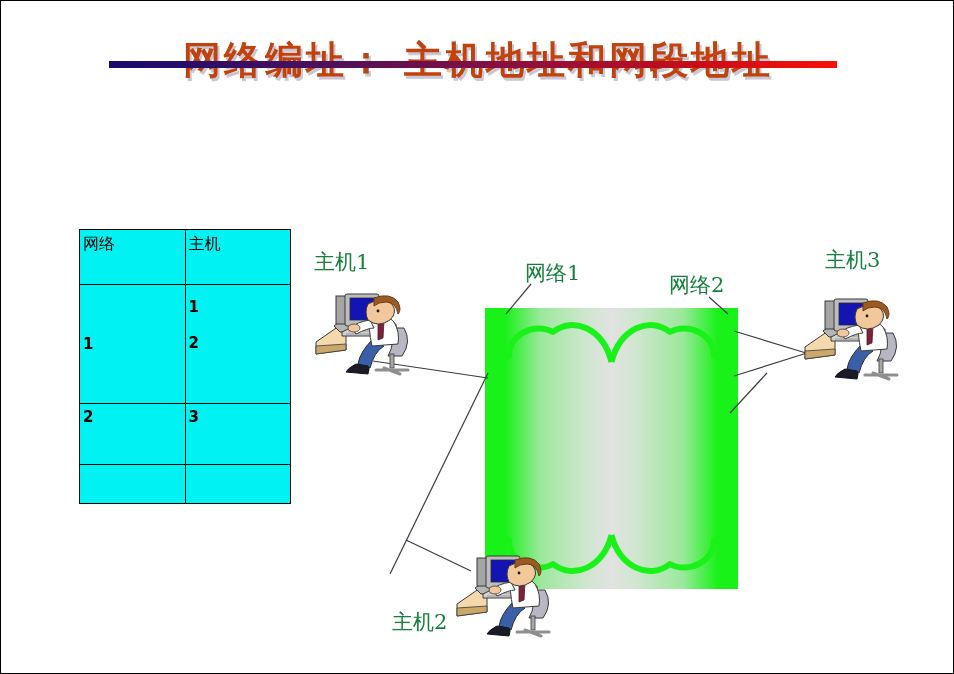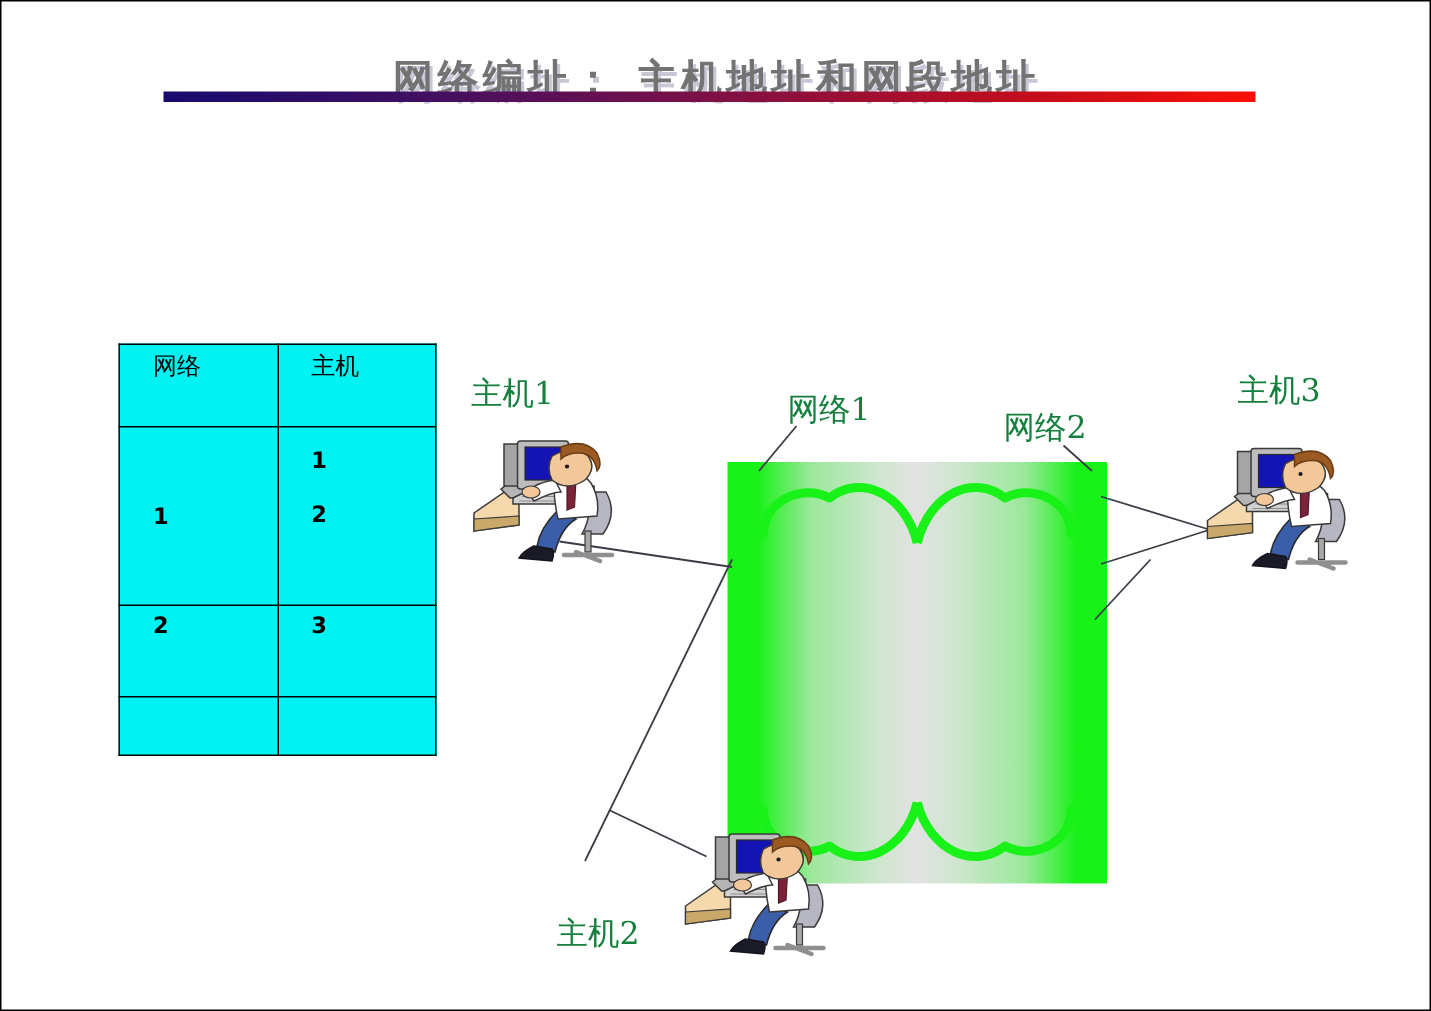--- a/index.html
+++ b/index.html
@@ -28,24 +28,24 @@
   #title-block {
     position: absolute;
     left: 0;
     top: 34px;
     width: 954px;
     text-align: center;
   }
   #slide-title {
     display: inline-block;
     font-family: "DejaVu Serif", "Liberation Serif", serif;
-    font-size: 27px;
+    font-size: 38px;
     font-weight: bold;
     letter-spacing: 3px;
-    color: #737373;
+    color: #c2410c;
     text-shadow: 2px 3px 0 #c7c7d6;
     white-space: nowrap;
   }
   #title-rule {
     position: absolute;
     left: 108px;
     top: 60px;
     width: 728px;
     height: 7px;
     background: linear-gradient(to right, #160b6e 0%, #3d0f63 22%, #7d1046 50%, #c50d1a 80%, #fa1008 100%);
@@ -58,21 +58,21 @@
     top: 228px;
     width: 212px;
     height: 266px;
     border-collapse: collapse;
     table-layout: fixed;
     background: #00f2f2;
   }
   #addr-table td, #addr-table th {
     border: 1.5px solid #000000;
     background: #00f2f2;
-    padding: 4px 22px;
+    padding: 4px 3px;
     vertical-align: top;
     text-align: left;
     color: #000000;
   }
   #addr-table th {
     font-family: "DejaVu Serif", "Liberation Serif", serif;
     font-size: 16px;
     font-weight: normal;
     height: 46px;
   }
@@ -118,21 +118,21 @@
   .diag-label {
     position: absolute;
     font-family: "DejaVu Serif", "Liberation Serif", serif;
     font-size: 21px;
     color: #15803d;
     white-space: nowrap;
   }
   #label-net1 { left: 524px; top: 258px; }
   #label-net2 { left: 668px; top: 270px; text-align: right; }
   #label-host1 { left: 313px; top: 247px; }
-  #label-host2 { left: 370px; top: 607px; }
+  #label-host2 { left: 391px; top: 607px; }
   #label-host3 { left: 824px; top: 245px; }
 
   
   .host-art {
     position: absolute;
     width: 108px;
     height: 100px;
   }
   #host1-art { left: 311px; top: 283px; }
   #host2-art { left: 452px; top: 545px; }

